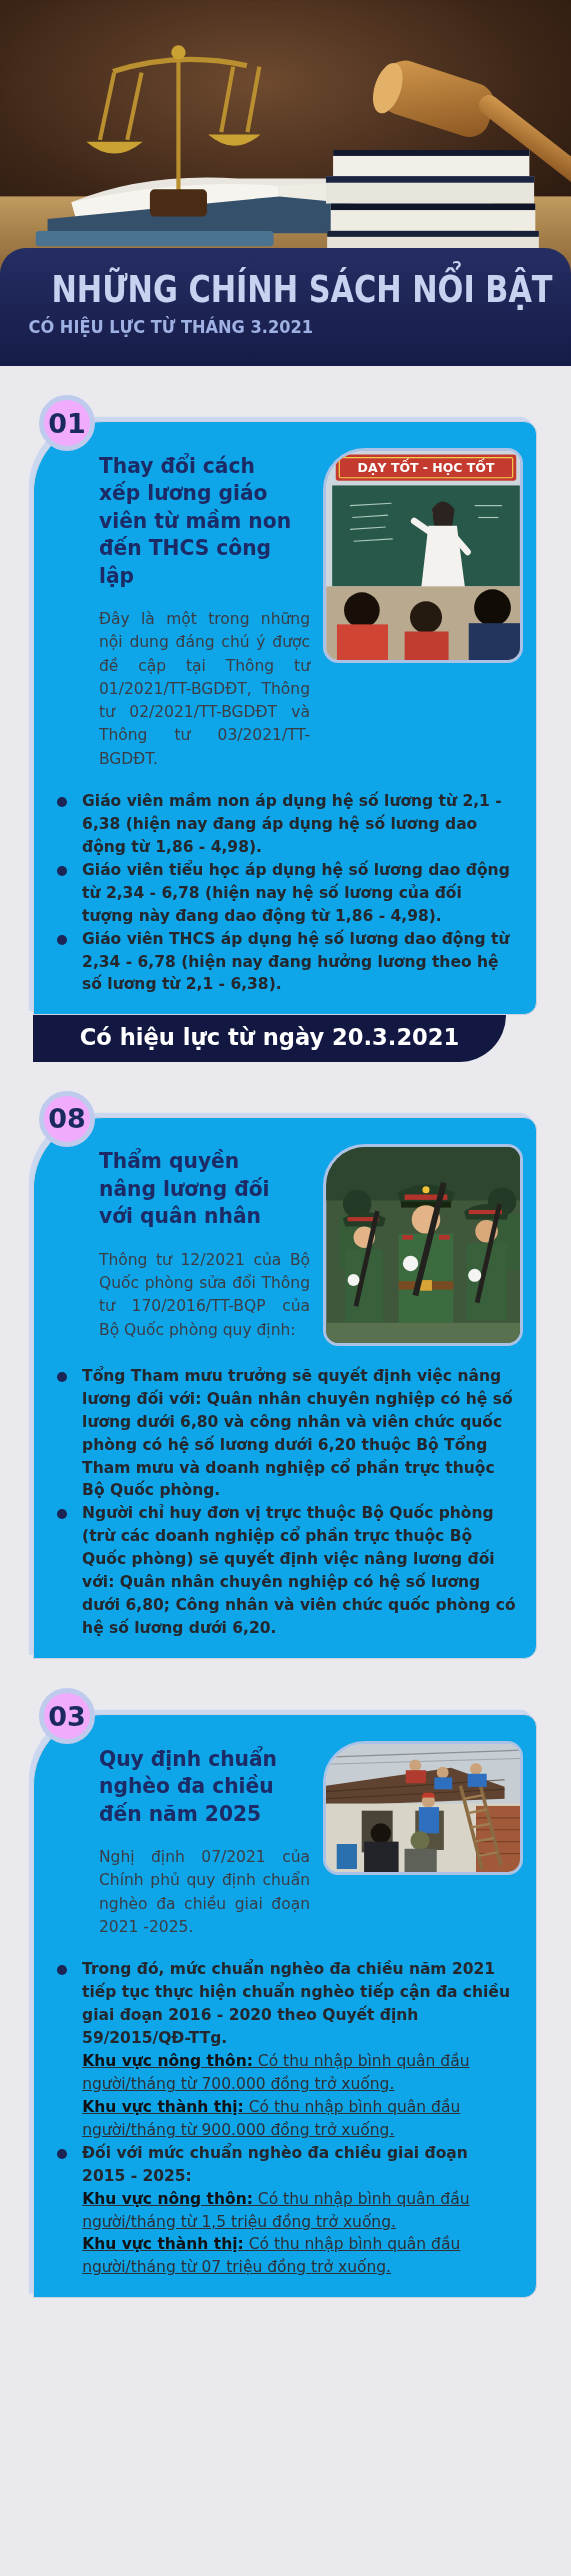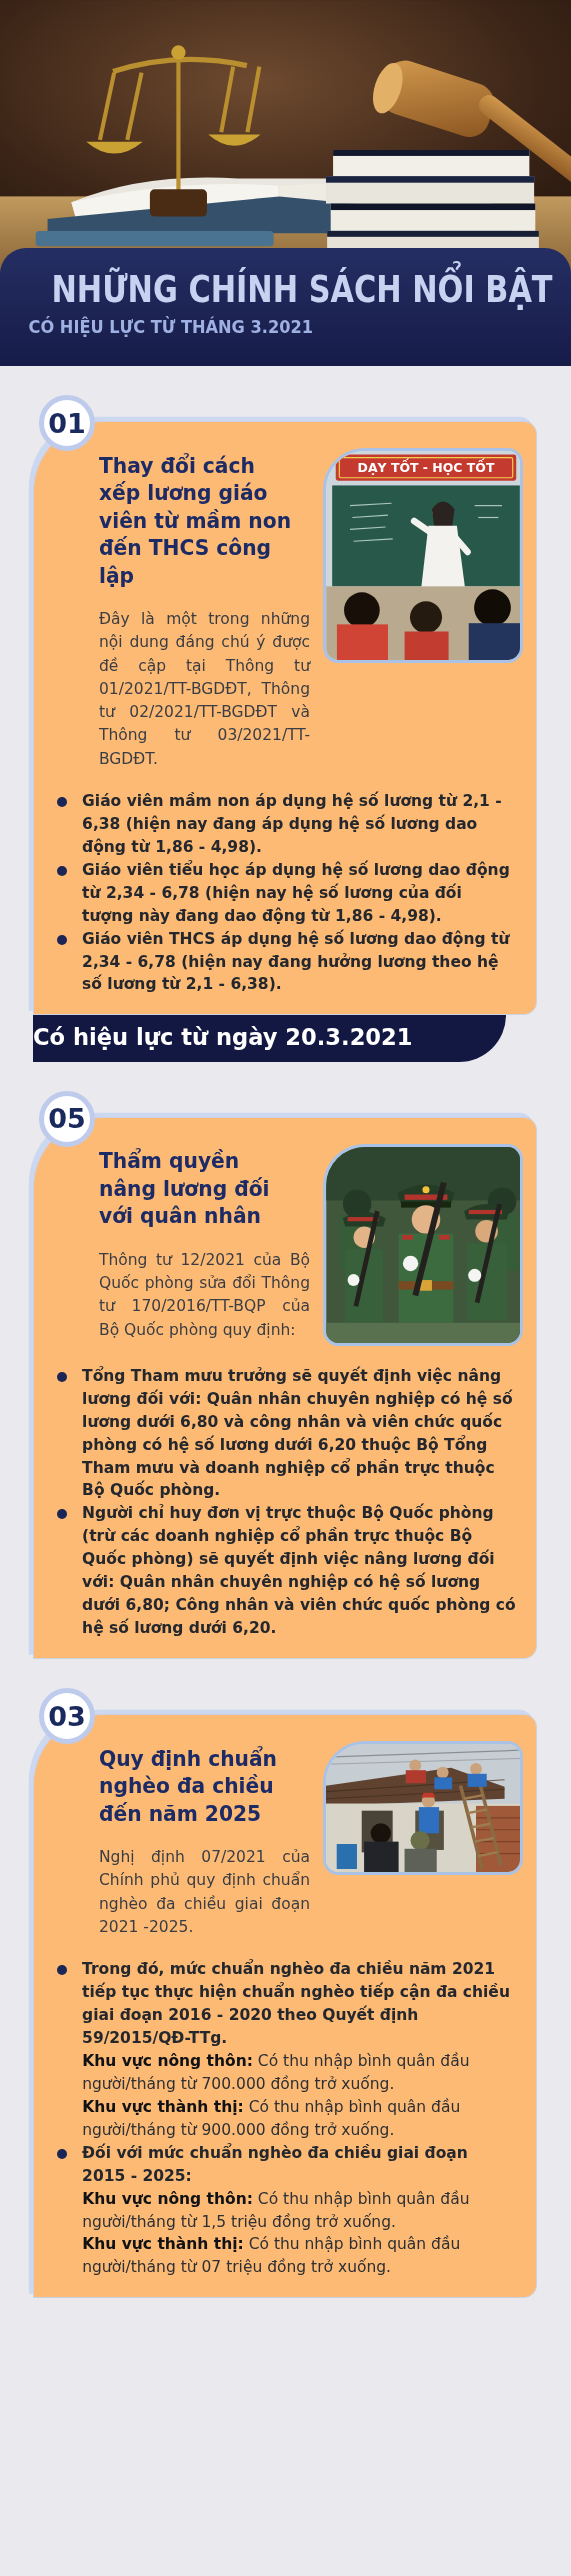--- a/index.html
+++ b/index.html
@@ -24,47 +24,47 @@
     transform:scaleX(.82);transform-origin:center;white-space:nowrap;letter-spacing:0;
   }
   .banner .sub{
     margin-top:4.8px;font-size:18px;font-weight:800;color:#9fb0e2;
     transform:scaleX(.9);transform-origin:center;white-space:nowrap;
   }
   
   .section{position:relative;margin:55px 34px 0 33px;}
   .badge{
     position:absolute;top:-26px;left:6px;width:46px;height:46px;z-index:4;
-    background:#ffffff;border:5.4px solid #bfcbec;border-radius:50%;
+    background:#f0abfc;border:5.4px solid #bfcbec;border-radius:50%;
     display:flex;align-items:center;justify-content:center;
     font-size:27px;font-weight:800;color:#1b2a5e;
   }
   .card{
-    position:relative;background:#fdba74;border:0.6px solid #ccd1e0;
+    position:relative;background:#0ea5e9;border:0.6px solid #ccd1e0;
     border-radius:71px 13px 13px 0;
     box-shadow:-4.2px -4.2px 0 0 #ccd7f0;
   }
   .card-top{display:grid;grid-template-columns:1fr 200px;column-gap:13px;padding:26px 13px 3.6px 65px;}
   .sec-title{
     font-size:22px;font-weight:800;color:#1c2b66;line-height:1.25;
     transform:scaleX(.92);transform-origin:left top;margin:3.6px 0 0;
   }
   .intro{margin-top:19px;font-size:15.5px;line-height:1.5;color:#3a3d44;text-align:justify;}
   .photo{
     border:3.6px solid #a9c2e6;border-radius:42px 15.5px 15.5px 15.5px;
     overflow:hidden;background:#dfe3e8;align-self:start;
   }
   .photo svg{display:block;}
   .bullets{list-style:none;margin:0;padding:15.5px 20px 18px 22.6px;display:flex;flex-direction:column;}
   .bullets li{display:flex;gap:15.5px;font-size:15.5px;font-weight:700;line-height:1.48;color:#24272d;}
   .bullets .dot{flex:0 0 10px;width:10px;height:10px;border-radius:50%;background:#1b2556;margin-top:7.1px;}
-  .bullets li.sub{display:block;padding-left:25.6px;font-weight:400;color:#2c2f35;}
+  .bullets li.sub{display:block;padding-left:25.6px;font-weight:400;color:#2c2f35;text-decoration:underline;}
   .klabel{font-weight:900;color:#101216;}
   .effective{
-    margin:0;width:473px;background:#131843;color:#fff;text-align:left;
+    margin:0;width:473px;background:#131843;color:#fff;text-align:center;
     font-size:22.6px;font-weight:800;padding:9px 0 11.3px;border-radius:0 0 48px 0;
   }
 </style>
 </head>
 <body>
 
 <div class="hero">
   <svg width="571" height="275" viewBox="0 0 960 462">
     <defs>
       <radialGradient id="bgGrad" cx="45%" cy="30%" r="90%">
@@ -183,21 +183,21 @@
       <li>
           <span class="dot"></span>
           <span>Giáo viên THCS áp dụng hệ số lương dao động từ 2,34 - 6,78 (hiện nay đang hưởng lương theo hệ số lương từ 2,1 - 6,38).</span>
         </li>
     </ul>
   </div>
   <div class="effective">Có hiệu lực từ ngày 20.3.2021</div>
 </div>
 
 <div class="section">
-  <div class="badge">05</div>
+  <div class="badge">08</div>
   <div class="card">
     <div class="card-top">
       <div>
         <div class="sec-title">Thẩm quyền nâng lương đối với quân nhân</div>
         <div class="intro">Thông tư 12/2021 của Bộ Quốc phòng sửa đổi Thông tư 170/2016/TT-BQP của Bộ Quốc phòng quy định:</div>
       </div>
       <div class="photo">
         <svg width="200" height="196" viewBox="0 0 336 330">
           <rect width="336" height="330" fill="#40573c"></rect>
           <rect width="336" height="90" fill="#2e4630"></rect>

